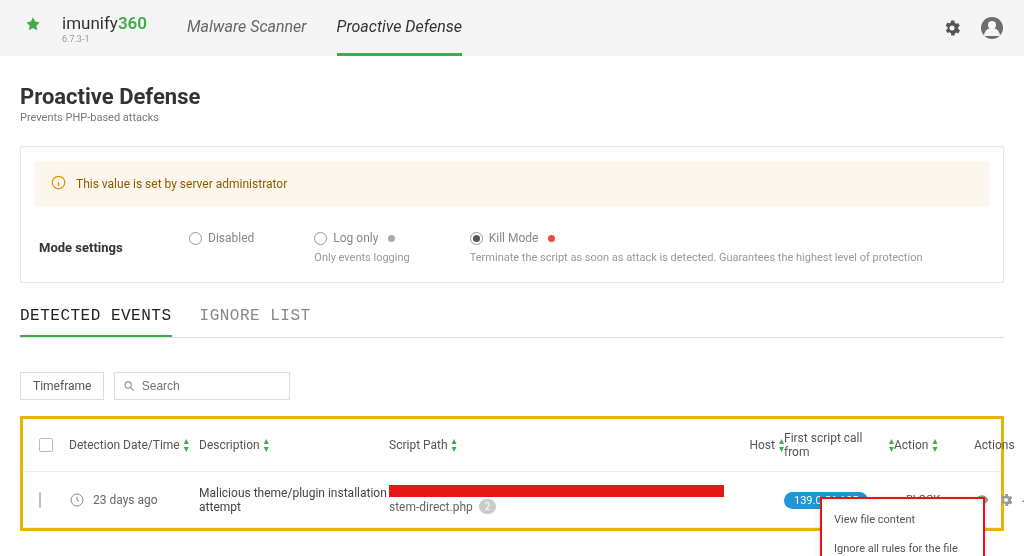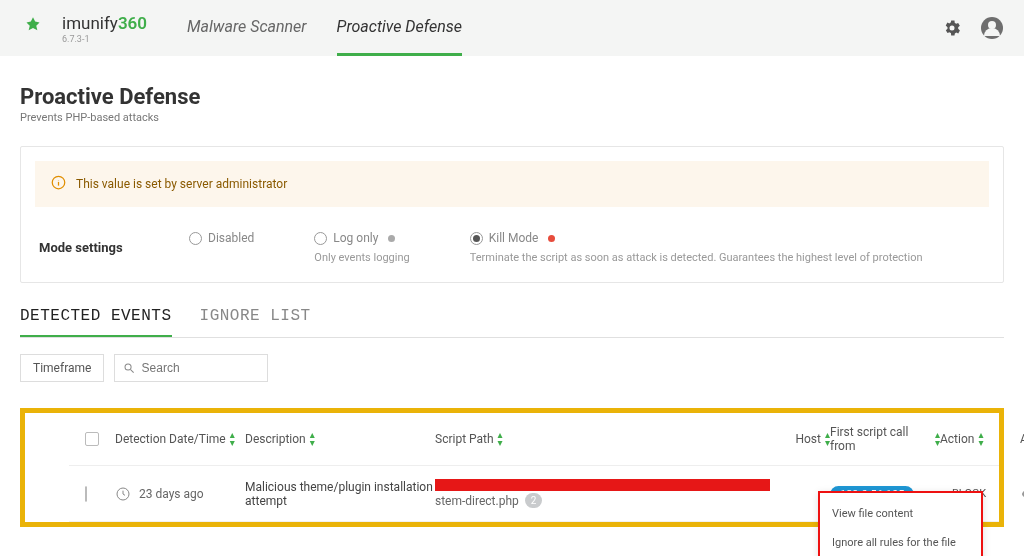--- a/index.html
+++ b/index.html
@@ -92,34 +92,34 @@
   }
   .subtab {
     font-size:16px; letter-spacing:.5px; color:#888;
     padding: 0 0 10px 0; cursor:pointer;
     border-bottom:2px solid transparent;
     font-family:Liberation Mono, monospace;
   }
   .subtab.active { color:#222; border-bottom-color:#3fae4a; }
 
   
-  .filters { display:flex; gap:10px; margin-top:16px; }
+  .filters { display:flex; gap:10px; margin-top:34px; }
   .btn-frame {
     border:1px solid #ddd; background:#fff; padding:6px 12px;
     font-size:12px; color:#555; cursor:pointer;
   }
   .search-wrap {
     border:1px solid #ddd; display:flex; align-items:center; gap:6px;
-    padding:4px 8px; width:154px;
+    padding:4px 8px; width:176px;
   }
   .search-wrap input { border:none; outline:none; width:100%; font-size:12px; }
   .mag { width:14px; height:14px; fill:#888; }
 
   
-  .table { border:5px solid #eab308; margin-top:26px; position:relative;padding-left:44px; }
+  .table { border:3px solid #eab308; margin-top:16px; position:relative; }
   .thead, .trow {
     display:grid;
     grid-template-columns: 40px 130px 190px 335px 60px 110px 80px 60px;
     align-items:center;
     padding:12px 6px;
     font-size:12px;
   }
   .thead { color:#555; border-bottom:1px solid #eee; }
   .thead .cell { display:flex; align-items:center; gap:4px; }
   .sorter { font-size:10px; line-height:8px; color:#3fae4a; }

